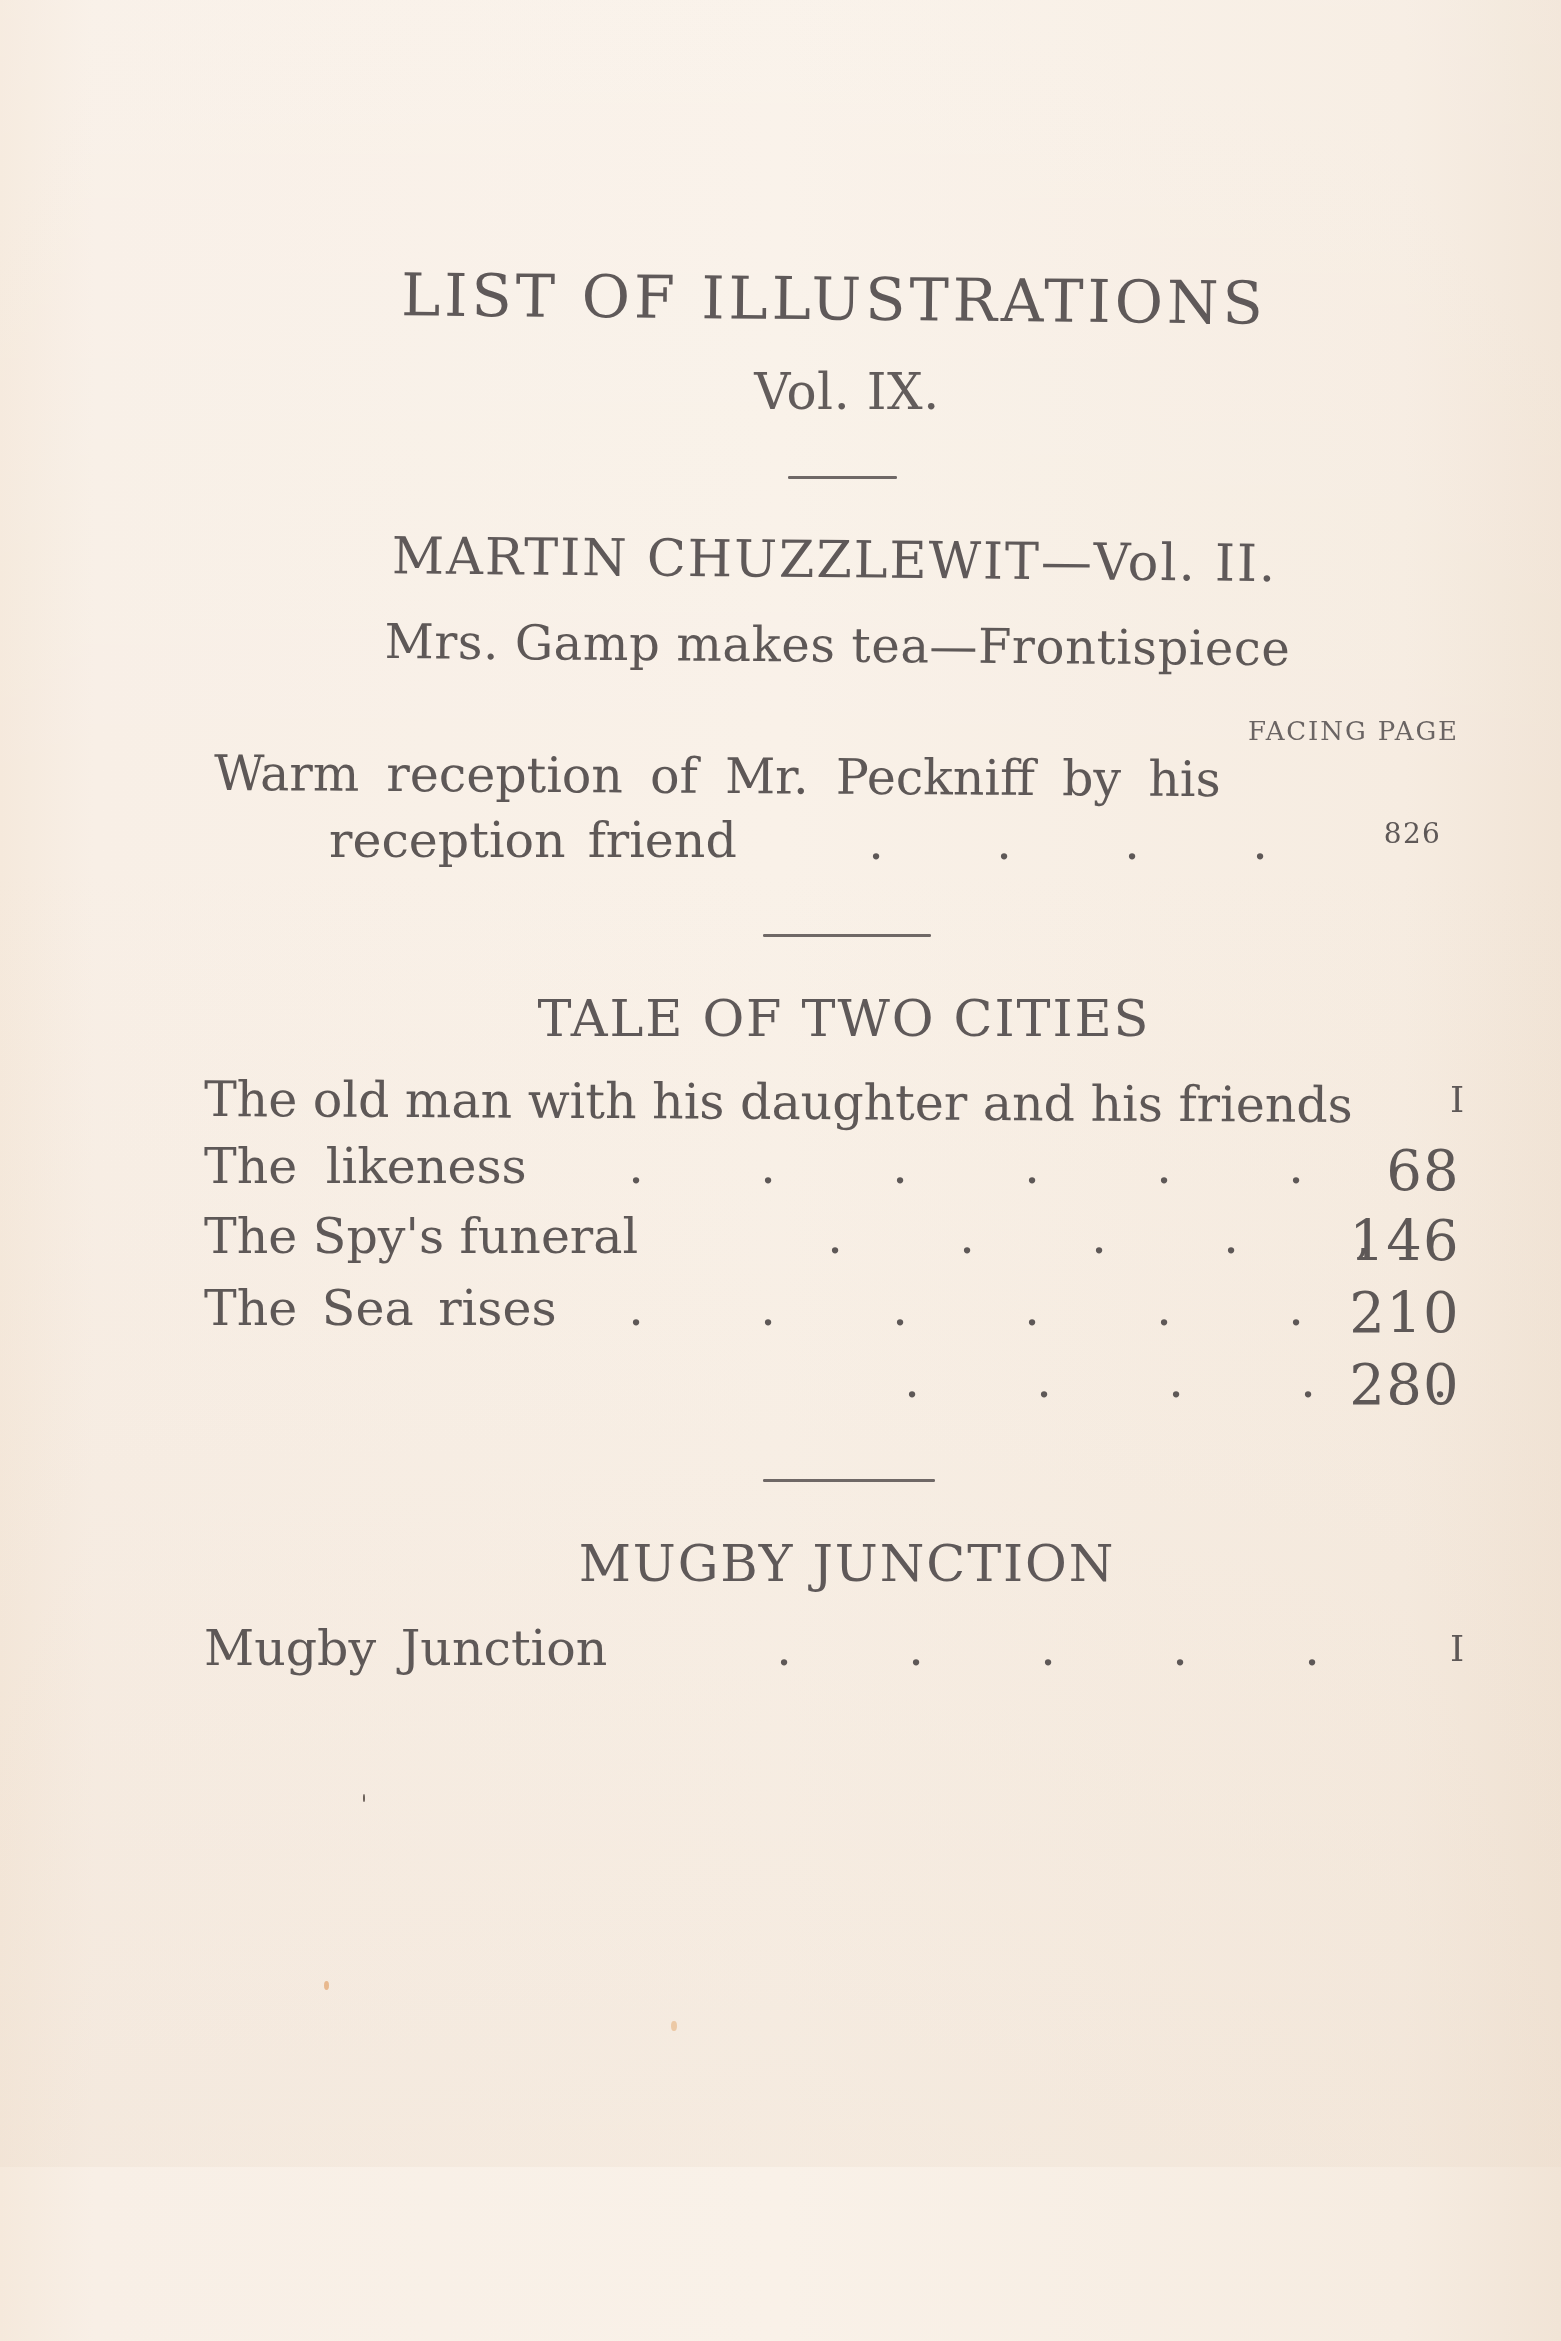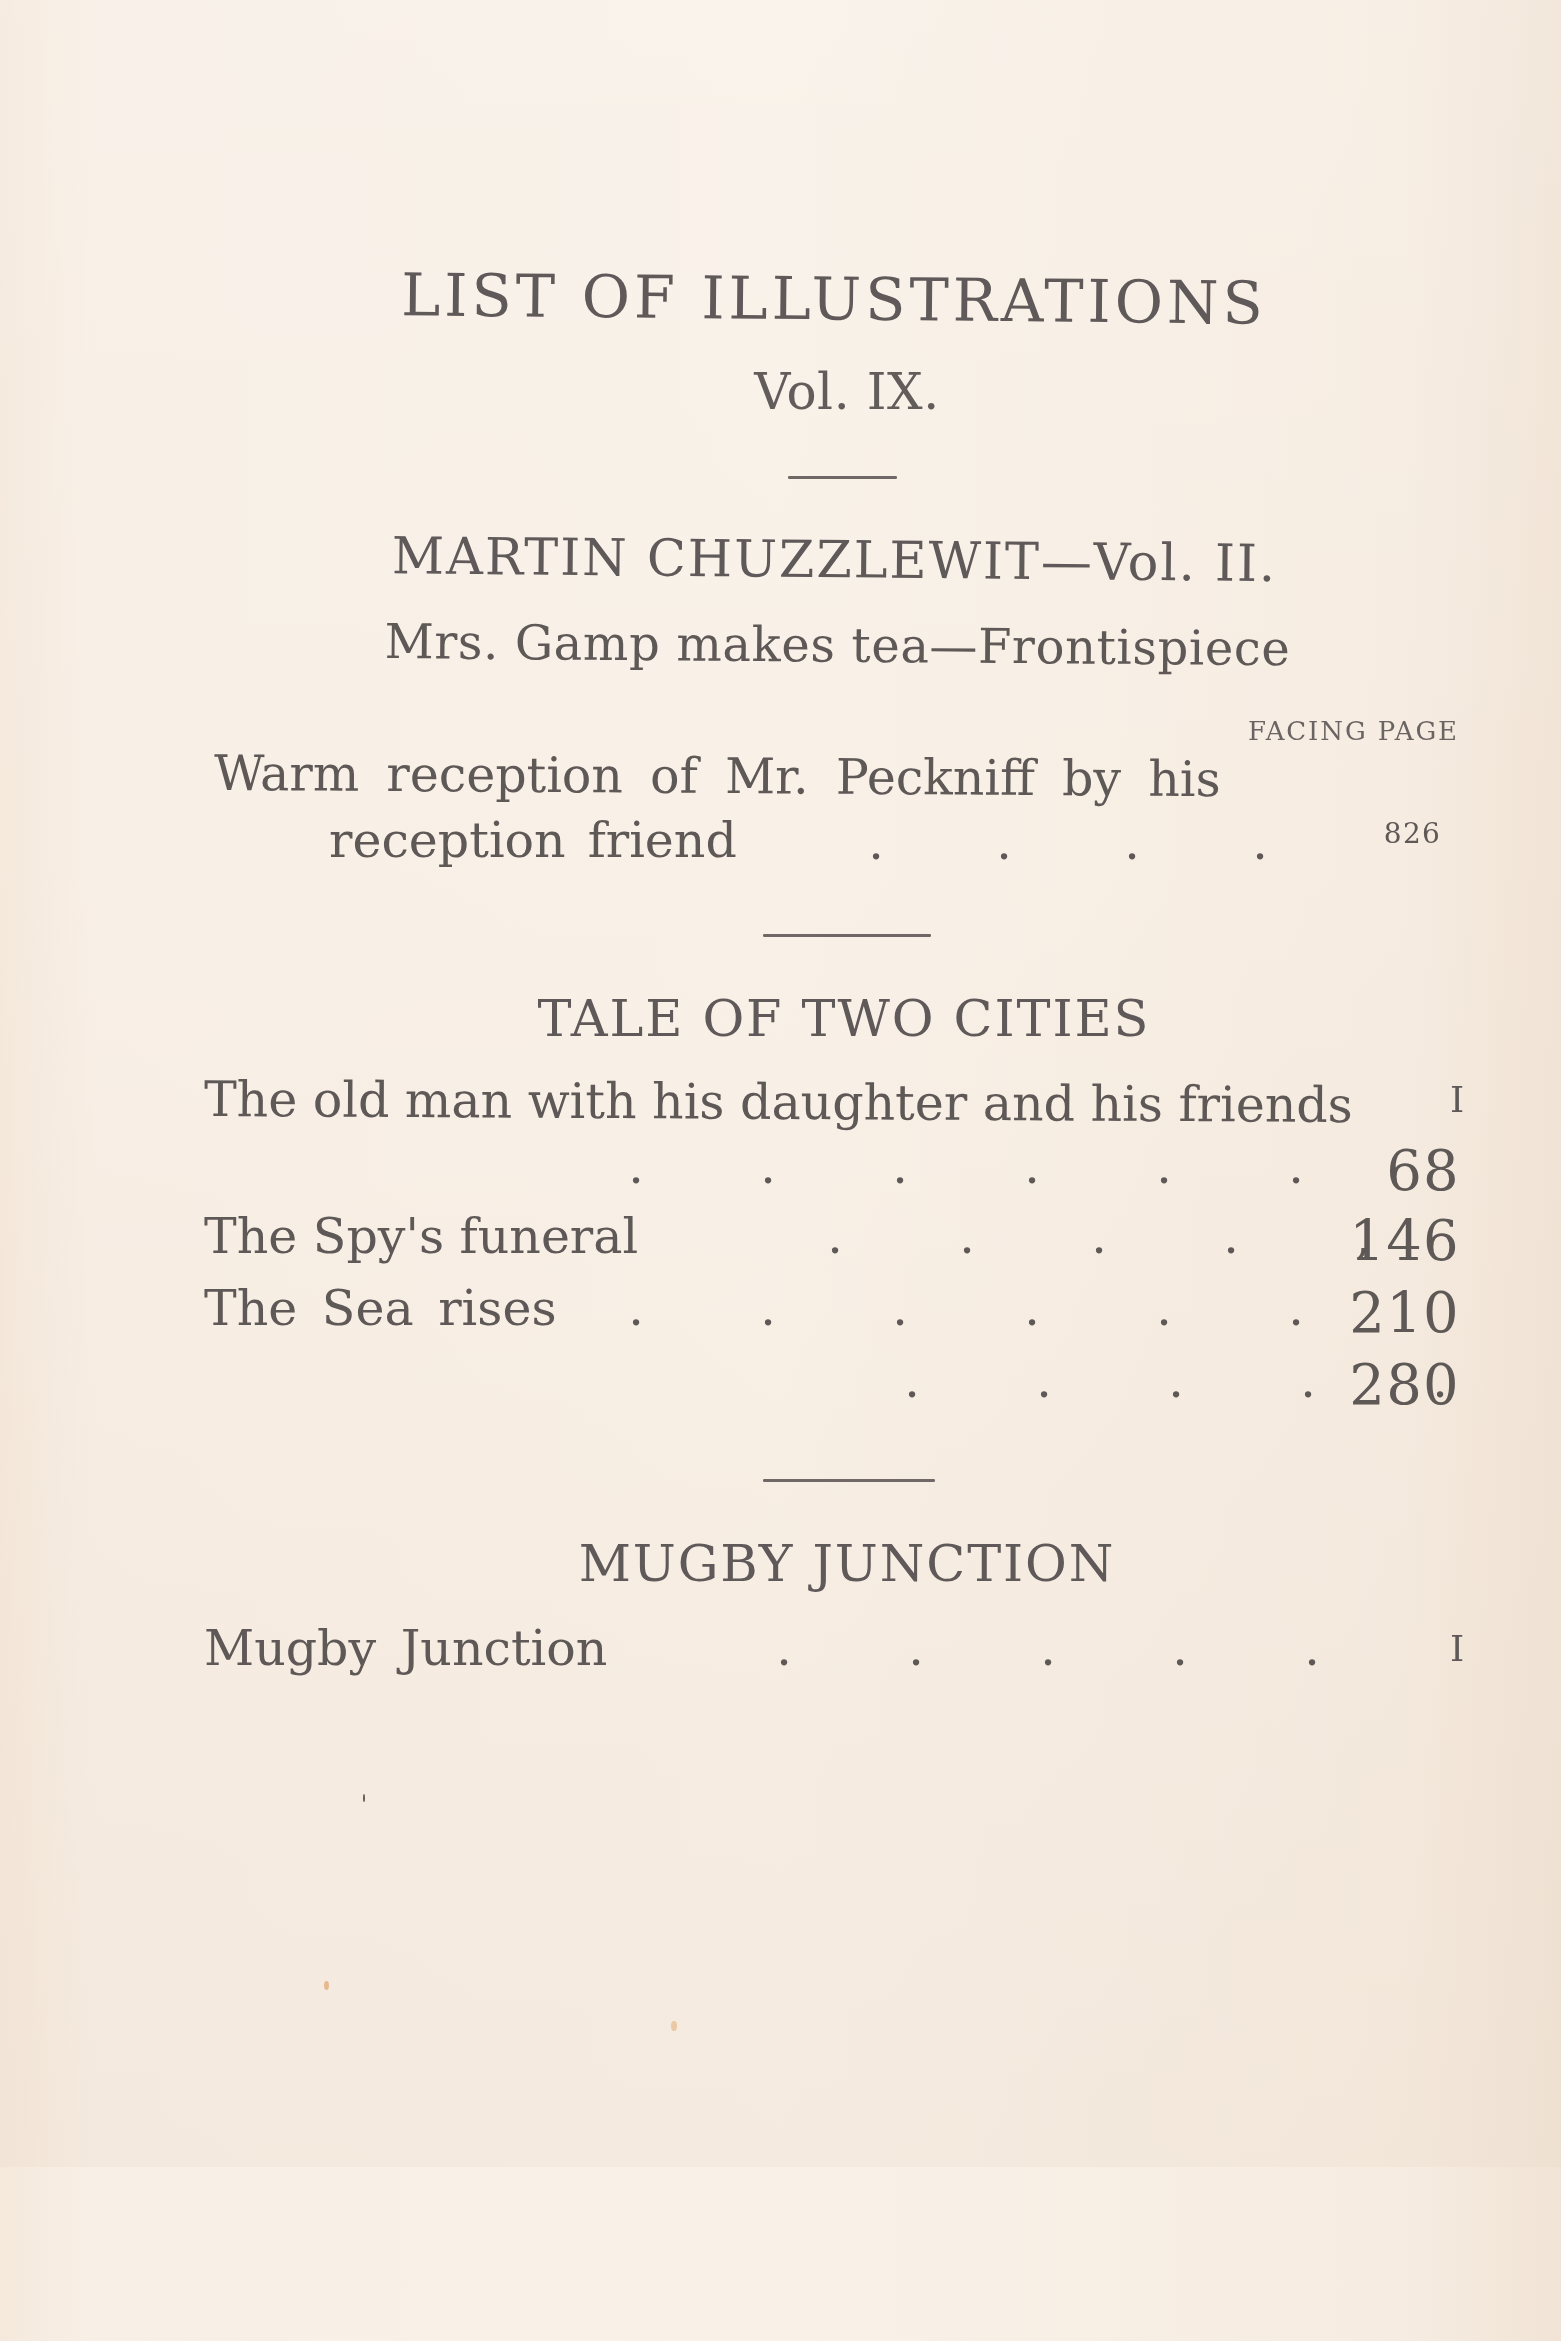--- a/index.html
+++ b/index.html
@@ -125,20 +125,21 @@
   <div class="rule rule2"></div>
 
   <div class="abs sec-heading h-tale">TALE OF TWO CITIES</div>
 
   <div class="entry" style="top:1071px;">
     <span class="label" style="transform: rotate(0.3deg); transform-origin:left center;">The old man with his daughter and his friends</span>
     <span class="page-num" style="top:7.7px; font-size:36px; right:6.4px;">I</span>
   </div>
 
   <div class="entry" style="top:1138px;">
+    <span class="label" style="word-spacing:13px;">The  likeness</span>
     <span class="dots" style="left:366px;"><span>.</span><span>.</span><span>.</span><span>.</span><span>.</span><span>.</span></span>
     <span class="page-num">68</span>
   </div>
 
   <div class="entry" style="top:1208px;">
     <span class="label">The Spy's funeral</span>
     <span class="dots" style="left:565px;"><span>.</span><span>.</span><span>.</span><span>.</span><span>,</span></span>
     <span class="page-num">146</span>
   </div>
 

